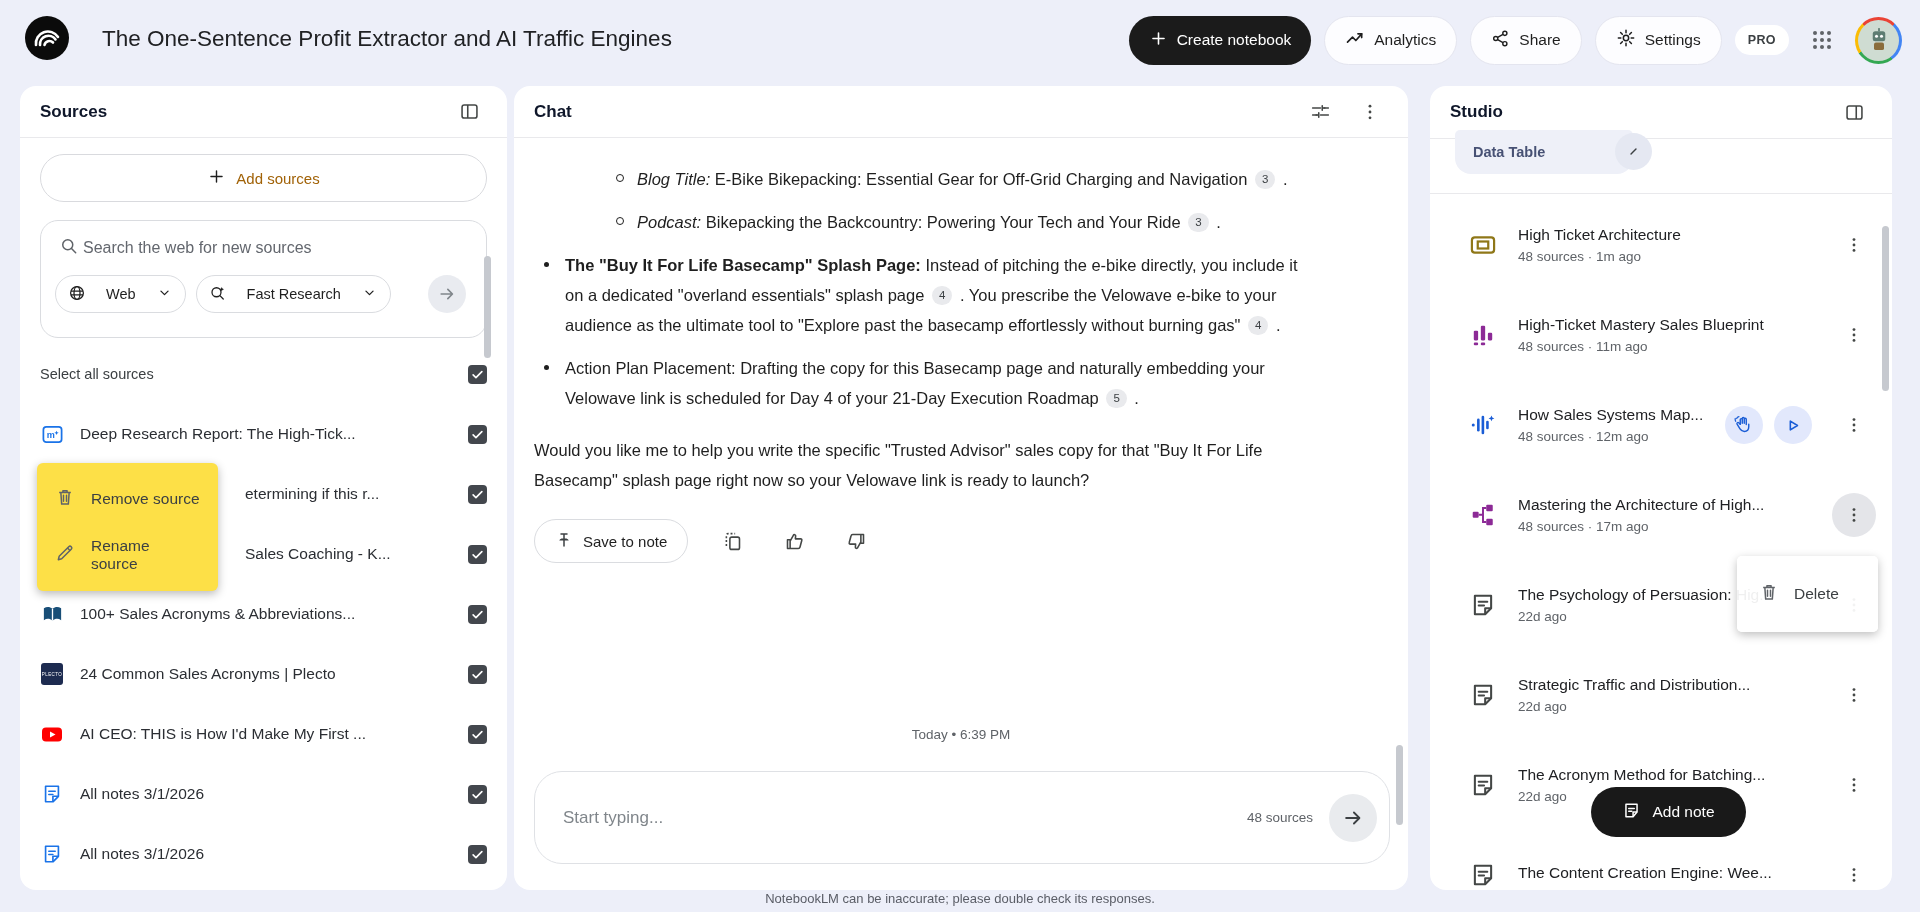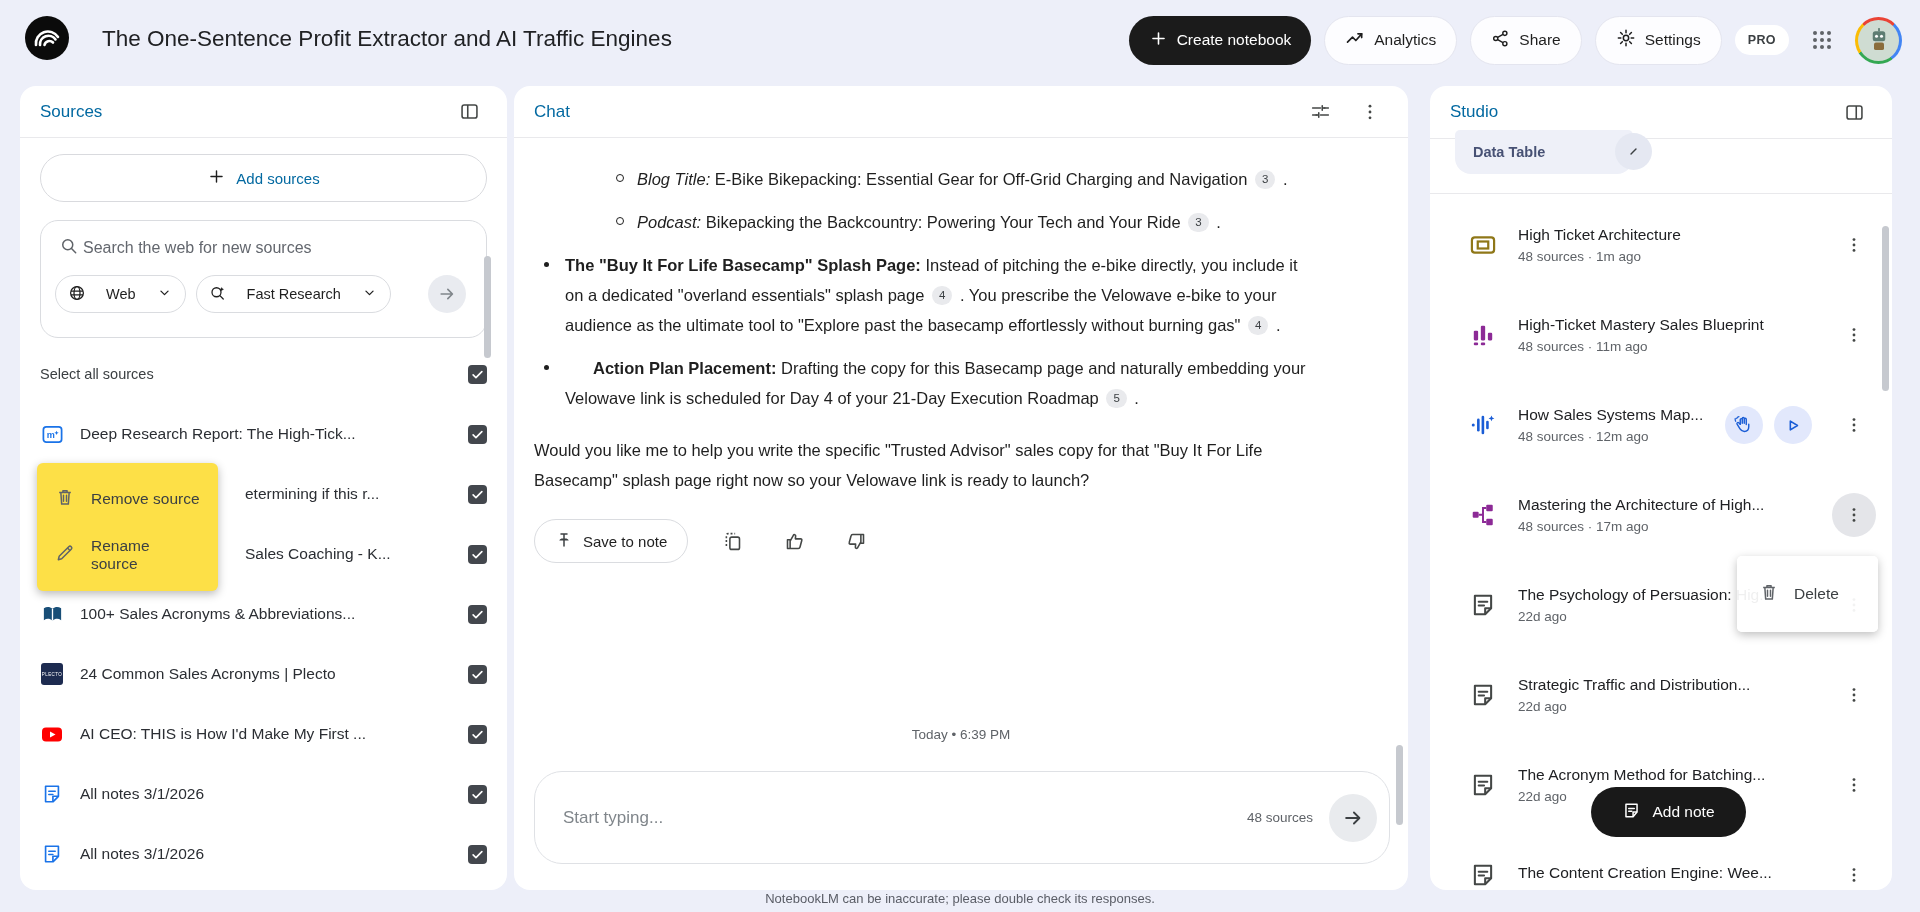--- a/index.html
+++ b/index.html
@@ -18,25 +18,25 @@
   .apps-grid { width:40px; height:40px; display:flex; align-items:center; justify-content:center; }
   .avatar { width:47px; height:47px; border-radius:50%; padding:3px; background:conic-gradient(#ea4335 0 12%, #4285f4 12% 40%, #34a853 40% 66%, #fbbc04 66% 88%, #ea4335 88% 100%); }
   .avatar-inner { width:100%; height:100%; border-radius:50%; background:#cfdcd2; display:flex; align-items:center; justify-content:center; overflow:hidden; }
 
   
   .panel { position:absolute; top:86px; bottom:22px; background:#fff; border-radius:16px; overflow:hidden; }
   .panel-sources { left:20px; width:487px; }
   .panel-chat { left:514px; width:894px; }
   .panel-studio { left:1430px; width:462px; }
   .panel-head { height:52px; display:flex; align-items:center; justify-content:space-between; padding:0 20px; border-bottom:1px solid #e9e9ec; }
-  .panel-title { font-size:17px; color:#0369a1; }
+  .panel-title { font-size:17px; color:#0f172a;font-weight:bold; }
   .icon-btn { width:36px; height:36px; display:flex; align-items:center; justify-content:center; cursor:pointer; color:#444746; }
 
   
-  .add-src-btn { margin:16px 20px 0; height:48px; border:1px solid #d9dade; border-radius:24px; display:flex; align-items:center; justify-content:center; gap:10px; font-size:15px; color:#0369a1; cursor:pointer; background:#fff; }
+  .add-src-btn { margin:16px 20px 0; height:48px; border:1px solid #d9dade; border-radius:24px; display:flex; align-items:center; justify-content:center; gap:10px; font-size:15px; color:#a16207; cursor:pointer; background:#fff; }
   .search-box { margin:18px 20px 0; height:118px; border:1px solid #dadce0; border-radius:18px; padding:15px 14px 0; }
   .search-row { display:flex; align-items:center; gap:4px; padding-left:4px; }
   .search-row input { border:none; outline:none; font-size:16px; color:#1f1f1f; flex:1; font-family:inherit; background:transparent; }
   .search-row input::placeholder { color:#63676e; }
   .chip-row { display:flex; align-items:center; gap:10px; margin-top:15px; }
   .chip { height:38px; border:1px solid #dadce0; border-radius:19px; display:flex; align-items:center; gap:20px; padding:0 12px; font-size:14.5px; color:#1f1f1f; cursor:pointer; background:#fff; }
   .go-circle { width:38px; height:38px; border-radius:50%; background:#e9ebf0; display:flex; align-items:center; justify-content:center; margin-left:auto; margin-right:6px; cursor:pointer; }
   .select-all { margin-top:18px; height:36px; display:flex; align-items:center; justify-content:space-between; padding:0 20px; font-size:14.5px; color:#3c4043; }
   .src-list { margin-top:12px; }
   .src-row { height:60px; display:flex; align-items:center; padding:0 20px; gap:16px; cursor:pointer; }
@@ -377,21 +377,21 @@
             </g>
           </svg>
       </span>
     </span>
   </div>
 
   <div class="chat-body" id="chat-blocks">
       <div class="cblock sub"><span style="font-style: italic;">Blog Title:</span><span> E-Bike Bikepacking: Essential Gear for Off-Grid Charging and Navigation </span><span class="cite">3</span><span> .</span></div>
       <div class="cblock sub"><span style="font-style: italic;">Podcast:</span><span> Bikepacking the Backcountry: Powering Your Tech and Your Ride </span><span class="cite">3</span><span> .</span></div>
       <div class="cblock main"><span style="font-weight: bold;">The "Buy It For Life Basecamp" Splash Page:</span><span> Instead of pitching the e-bike directly, you include it on a dedicated "overland essentials" splash page </span><span class="cite">4</span><span> . You prescribe the Velowave e-bike to your audience as the ultimate tool to "Explore past the basecamp effortlessly without burning gas" </span><span class="cite">4</span><span> .</span></div>
-      <div class="cblock main"><span style="font-weight: bold; margin-left: 28px;">Action Plan Placement:</span><span> Drafting the copy for this Basecamp page and naturally embedding your Velowave link is scheduled for Day 4 of your 21-Day Execution Roadmap </span><span class="cite">5</span><span> .</span></div>
+      <div class="cblock main"><span style="font-weight: normal;">Action Plan Placement:</span><span> Drafting the copy for this Basecamp page and naturally embedding your Velowave link is scheduled for Day 4 of your 21-Day Execution Roadmap </span><span class="cite">5</span><span> .</span></div>
       <div class="cblock para"><span>Would you like me to help you write the specific "Trusted Advisor" sales copy for that "Buy It For Life Basecamp" splash page right now so your Velowave link is ready to launch?</span></div>
     </div>
 
   <div class="resp-actions">
     <div class="save-note">
       <span><svg viewBox="0 0 24 24" width="18" height="18">
             <path d="M8 4h8M12 4v7M9 11h6M12 11v9" fill="none" stroke="#3c4043" stroke-width="2" stroke-linecap="round"></path>
             <path d="M9 11c-1.5 0-2 1-2 1h10s-.5-1-2-1" fill="none" stroke="#3c4043" stroke-width="1.6"></path>
           </svg></span>
       <span>Save to note</span>

